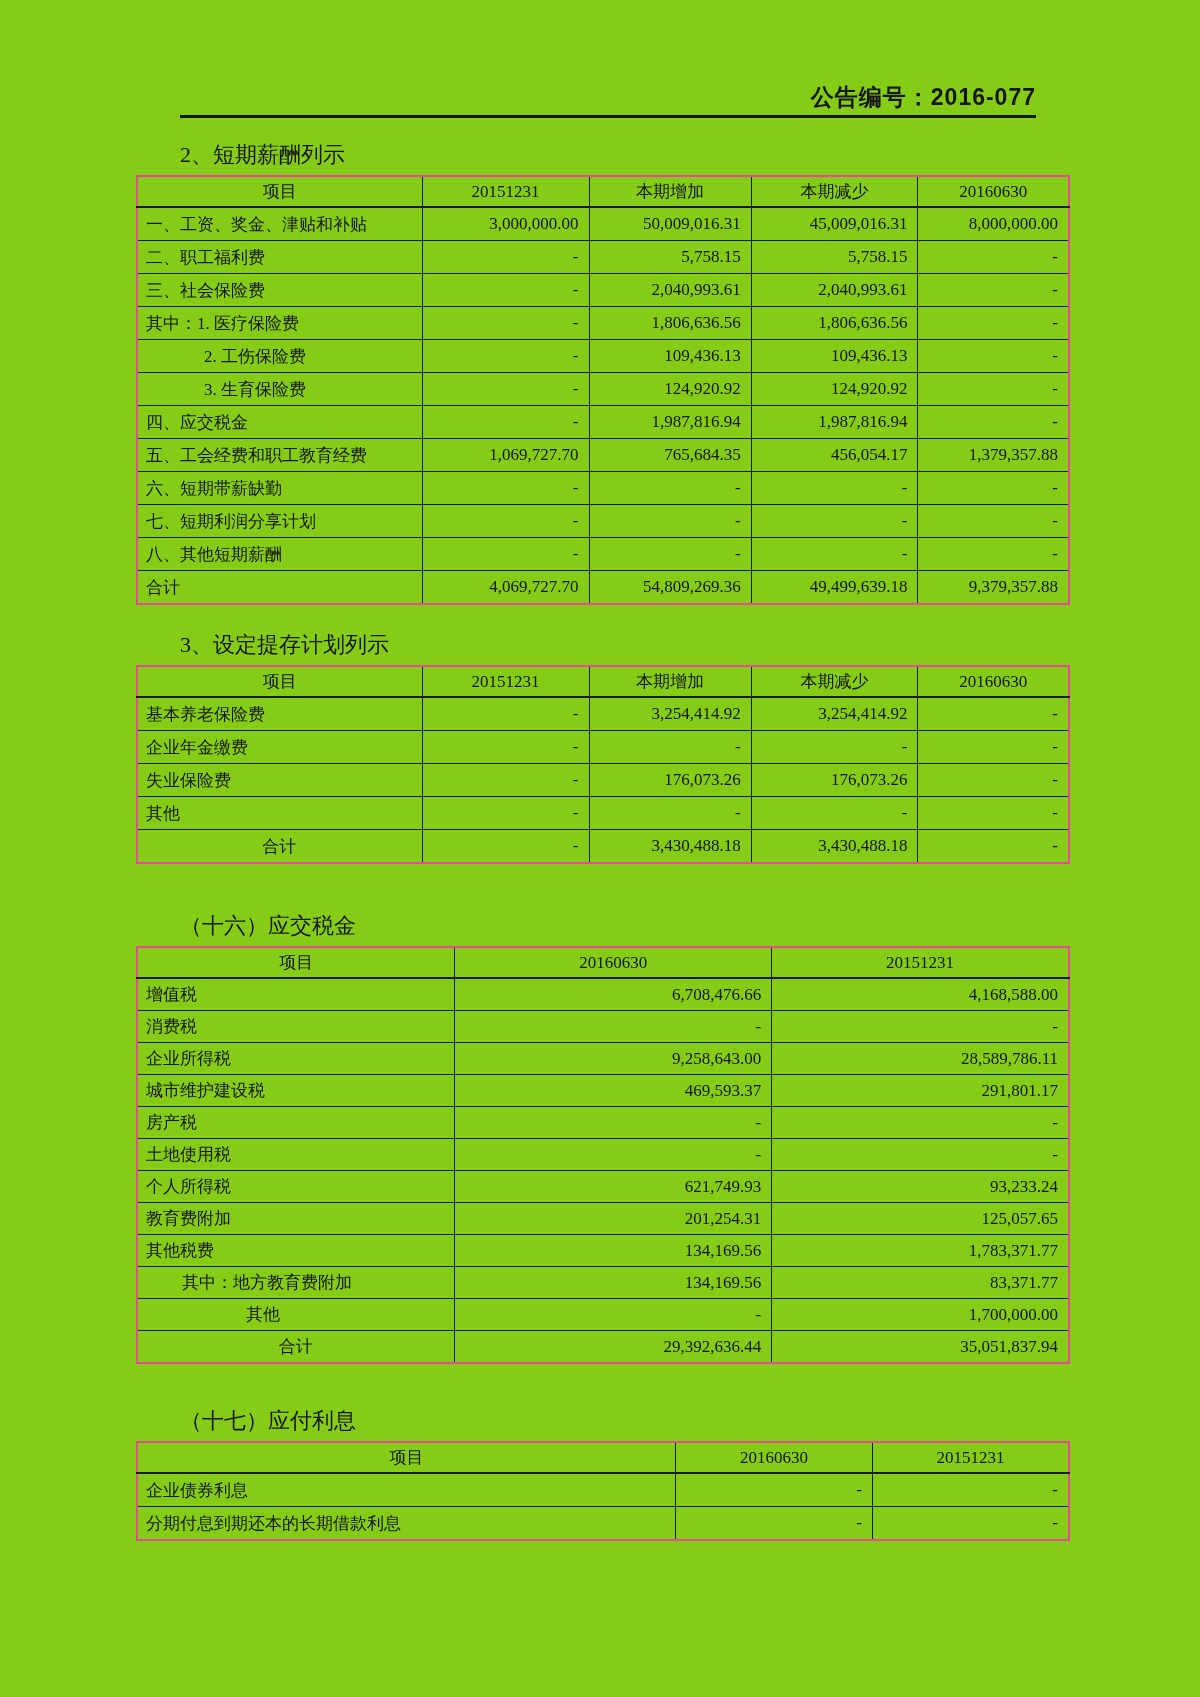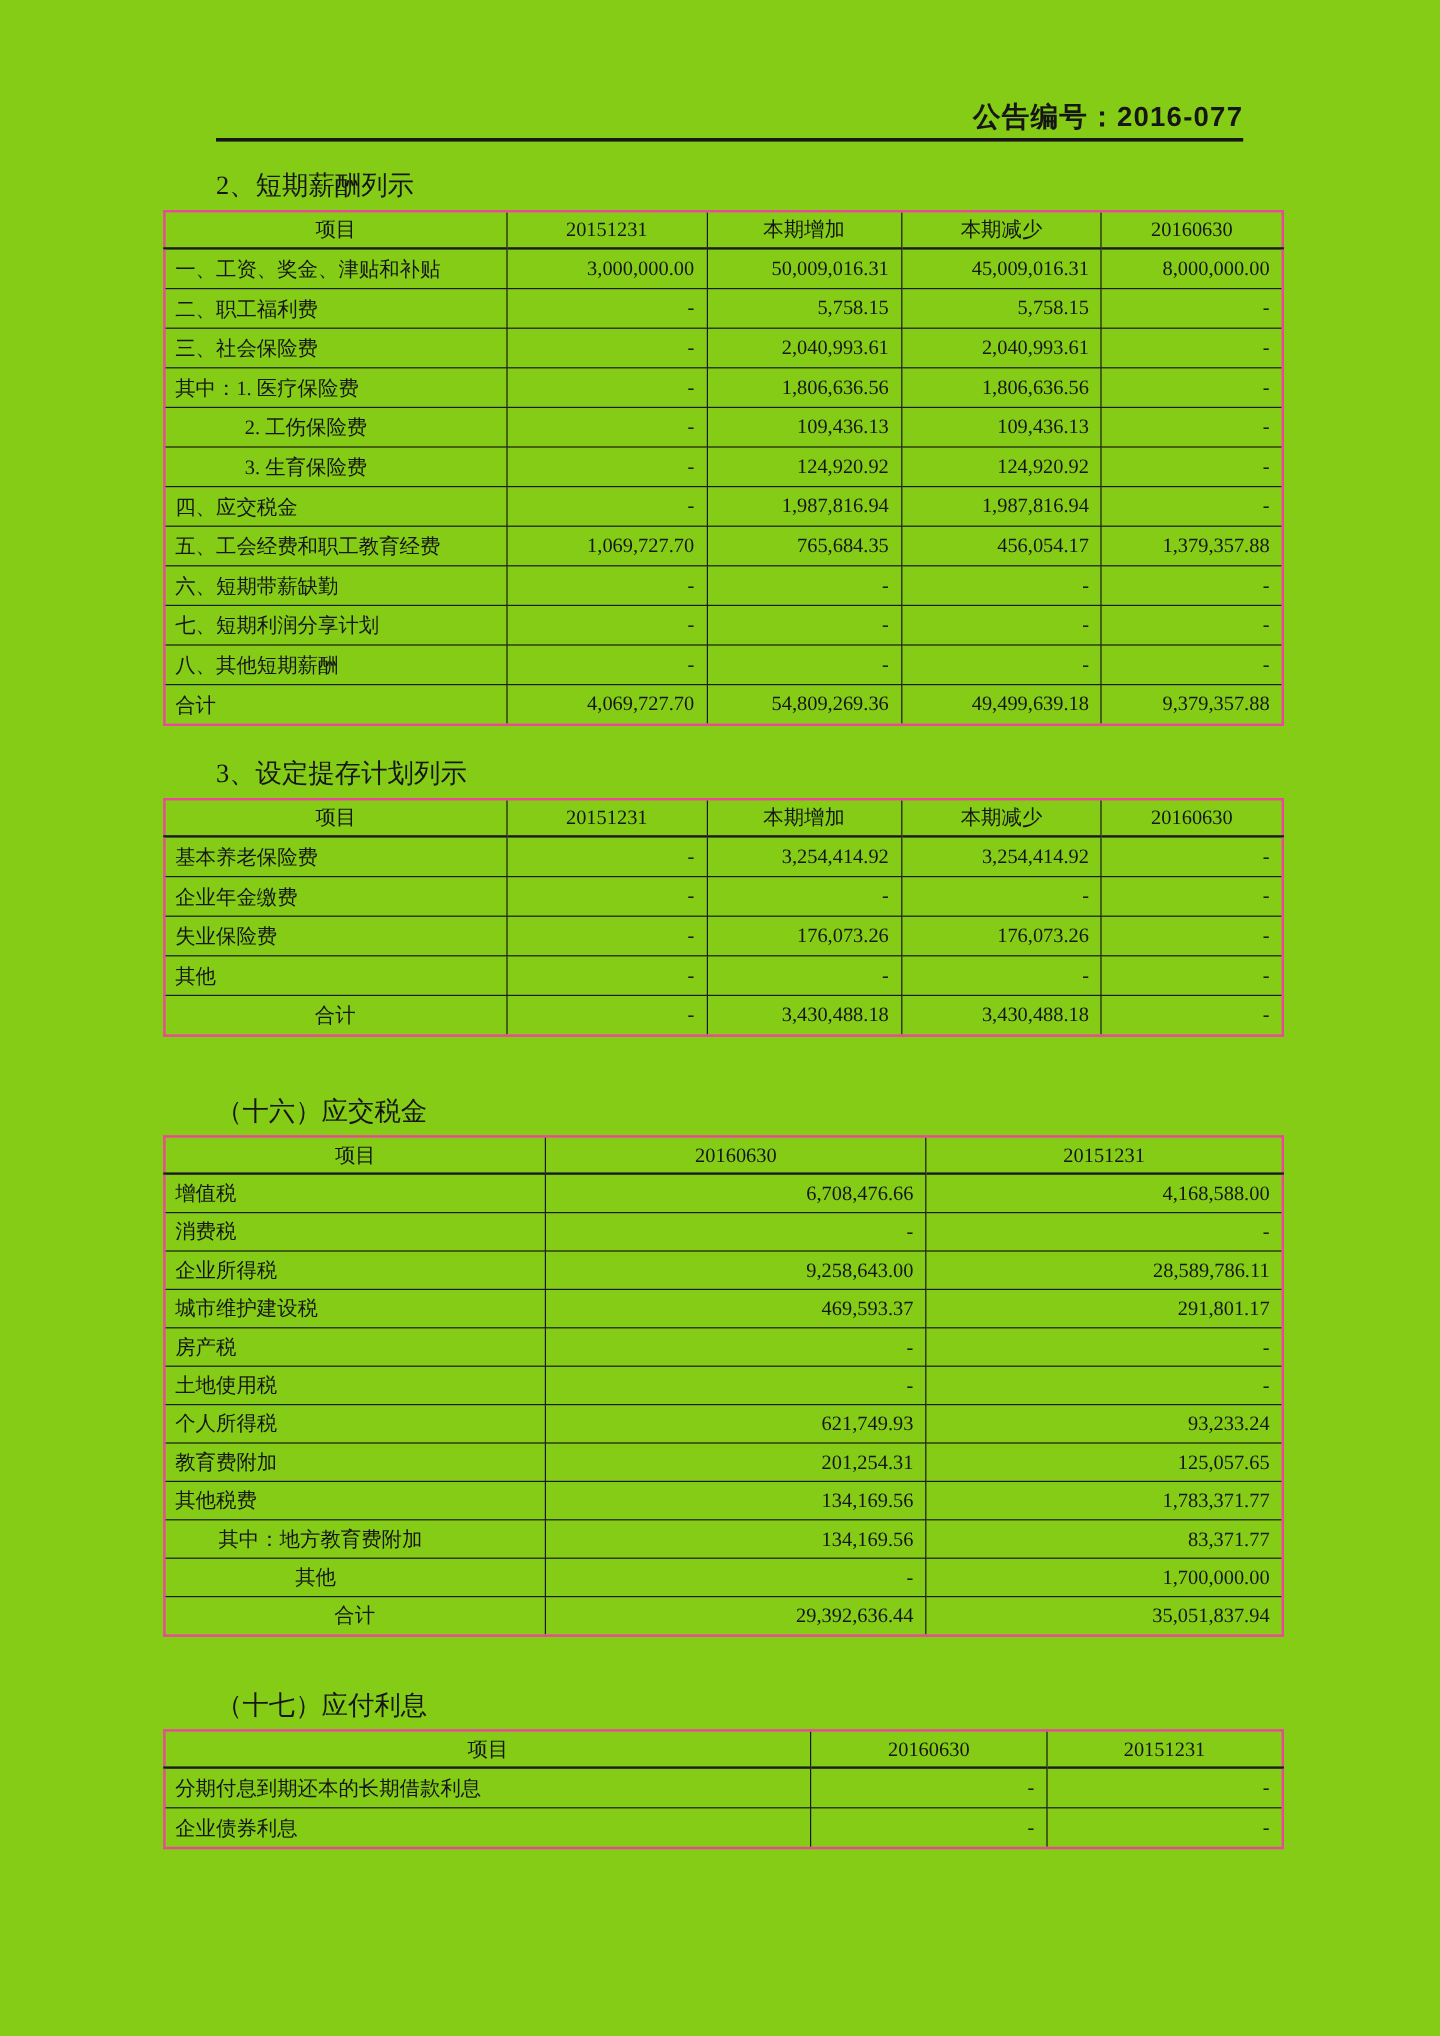--- a/index.html
+++ b/index.html
@@ -329,26 +329,26 @@
           </colgroup>
           <thead>
             <tr>
               <th>项目</th>
               <th>20160630</th>
               <th>20151231</th>
             </tr>
           </thead>
           <tbody>
             <tr>
+              <td class="cell-label">企业债券利息</td>
+              <td class="cell-num">-</td>
+              <td class="cell-num">-</td>
+            </tr>
+            <tr>
               <td class="cell-label">分期付息到期还本的长期借款利息</td>
-              <td class="cell-num">-</td>
-              <td class="cell-num">-</td>
-            </tr>
-            <tr>
-              <td class="cell-label">企业债券利息</td>
               <td class="cell-num">-</td>
               <td class="cell-num">-</td>
             </tr>
           </tbody>
         </table>
       </section>
     </div>
 </div>
 
 </body></html>

